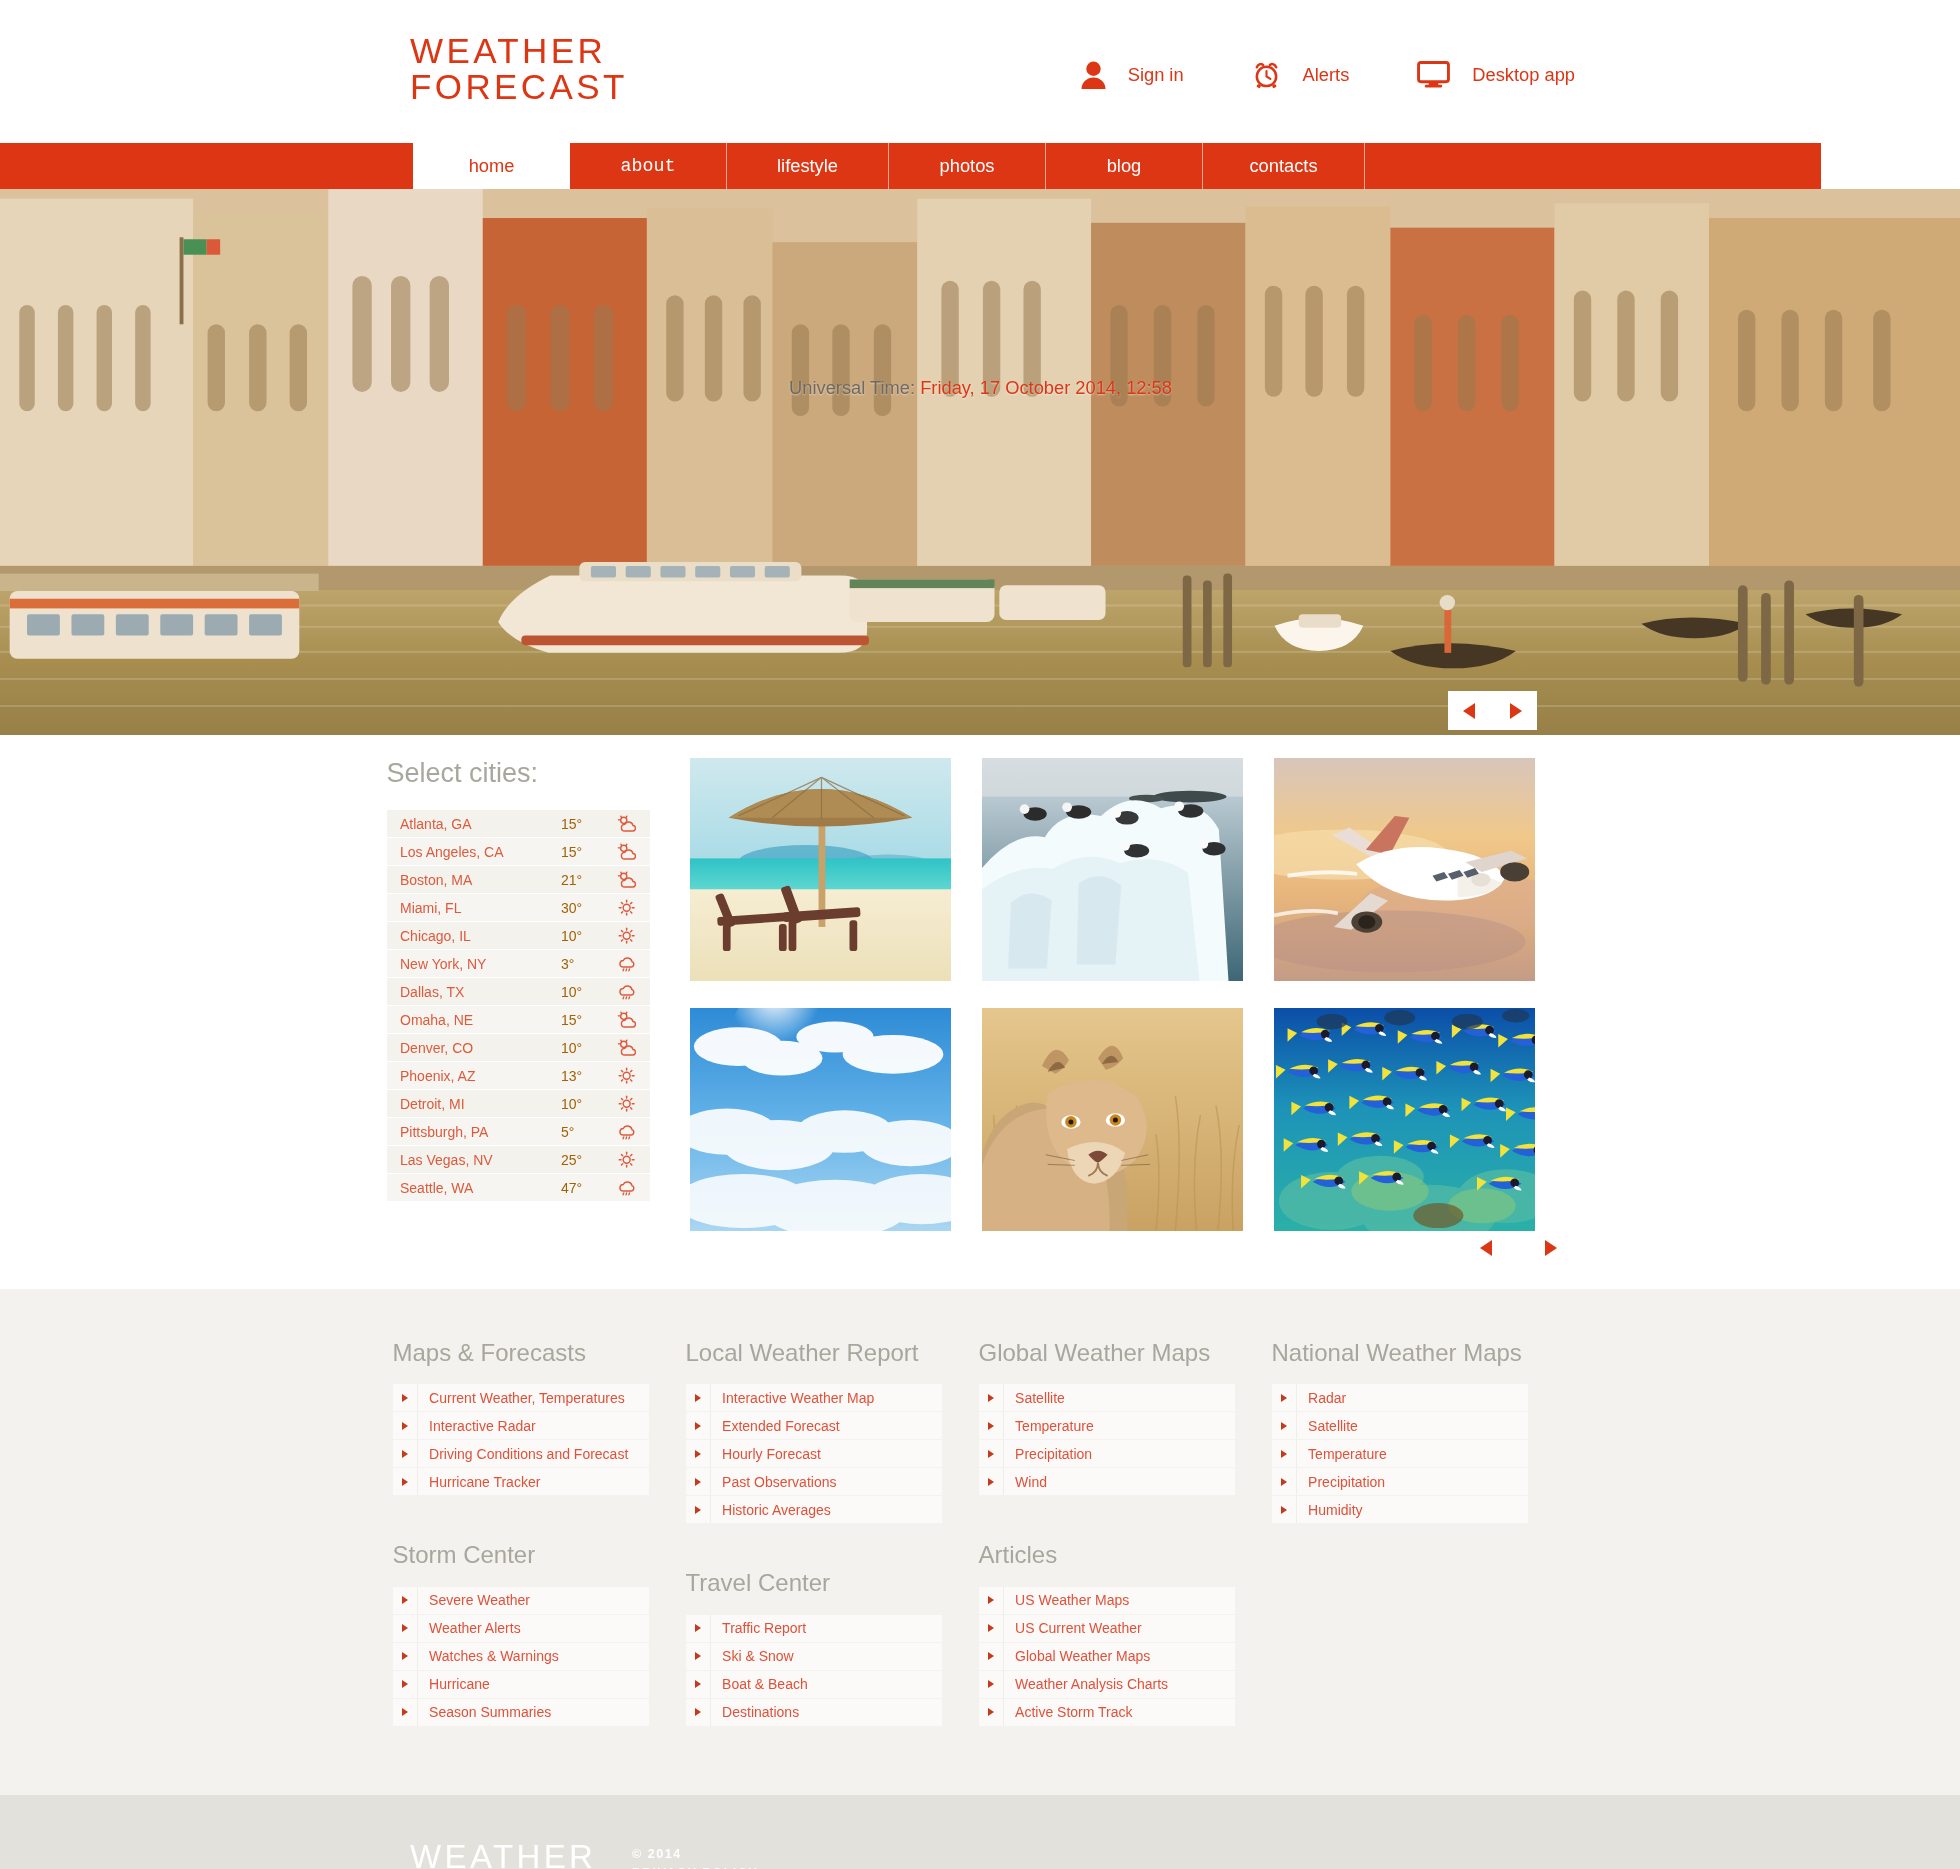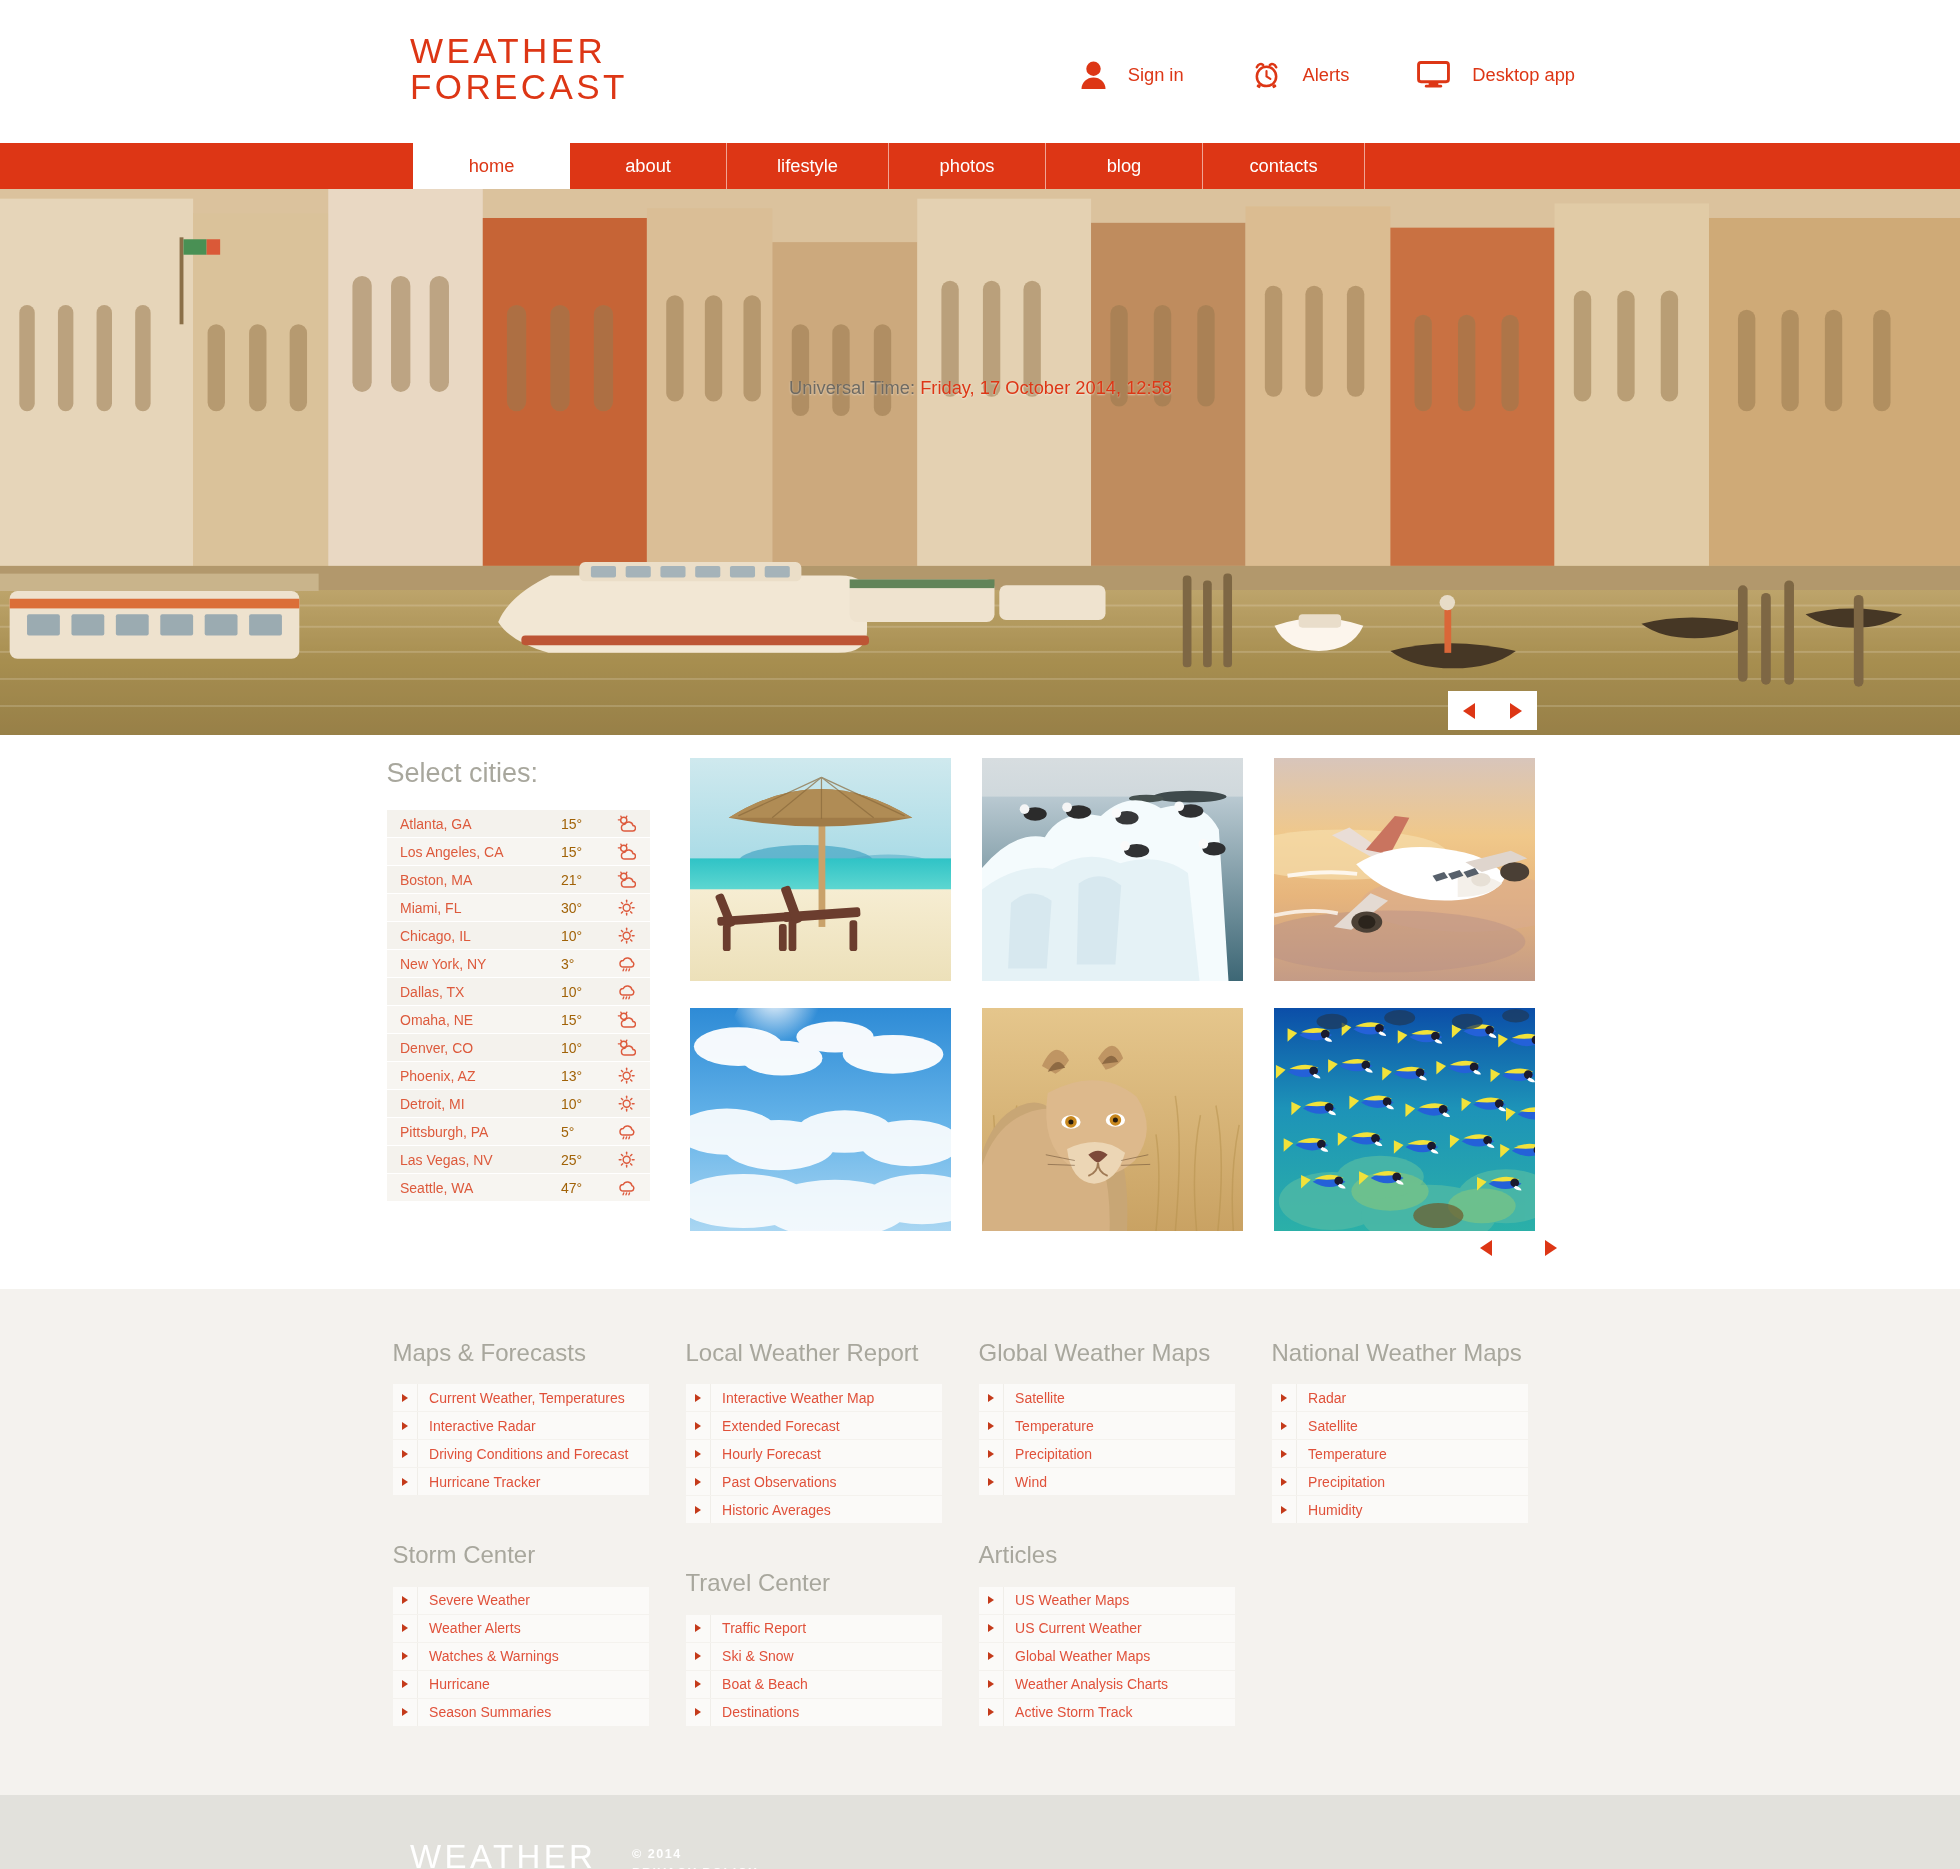--- a/index.html
+++ b/index.html
@@ -82,21 +82,21 @@
     gap: 22px;
     color: #dd3615;
     font-size: 18.3px;
     cursor: pointer;
     text-decoration: none;
   }
   .hlink svg { display: block; }
 
   
   .nav {
-    width: 1960px;
+    width: 1821px;
     height: 46px;
     background: #dd3615;
     display: flex;
     padding-left: 413px;
   }
   .nav-item {
     min-width: 154px;
     height: 46px;
     display: flex;
     align-items: center;
@@ -107,21 +107,21 @@
     border-right: 1px solid rgba(255,255,255,0.55);
   }
   .nav-item:first-child { border-left: 1px solid rgba(255,255,255,0.55); }
   .nav-item.active {
     background: #ffffff;
     color: #dd3615;
     border-right-color: #ffffff;
     border-left-color: #ffffff;
   }
   .nav-item.w1 { width: 157px; }
-  .nav-item.w2 { width: 157px; }
+  .nav-item.w2 { width: 157px; font-family: Liberation Mono, monospace; }
   .nav-item.w3 { width: 162px; }
   .nav-item.w4 { width: 157px; }
   .nav-item.w5 { width: 157px; }
   .nav-item.w6 { width: 162px; }
 
   
   .hero {
     width: 1961px;
     height: 546px;
     position: relative;

